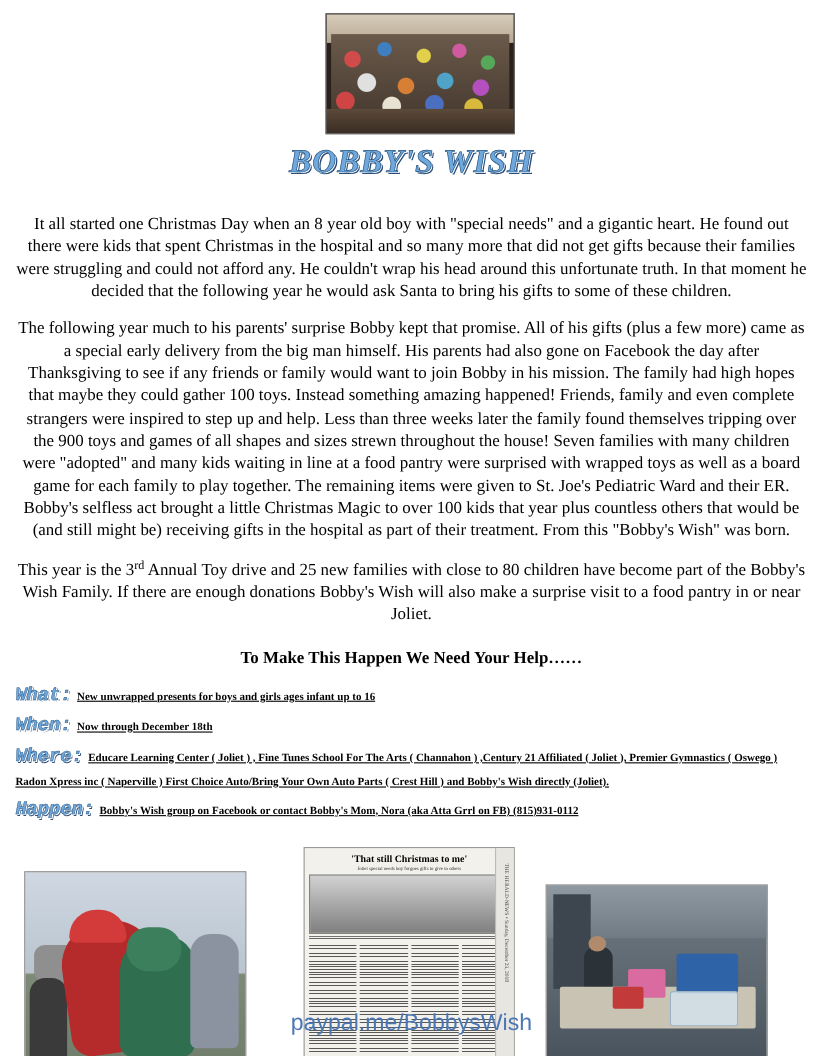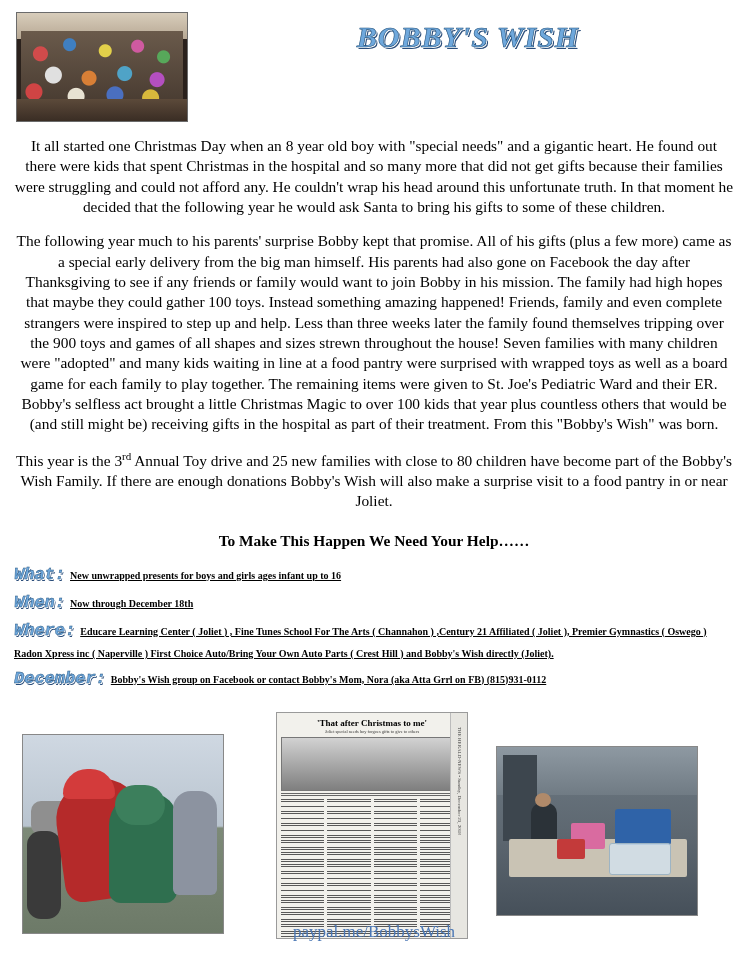--- a/index.html
+++ b/index.html
@@ -12,22 +12,22 @@
     background: #ffffff;
     font-family: "Liberation Serif", serif;
     color: #000000;
     overflow: hidden;
     position: relative;
   }
 
   
   .header {
     display: flex;
-    flex-direction: row;
-    align-items: flex-start;
+    flex-direction: column;
+    align-items: center;
     padding: 12px 0 0 0;
   }
   .header-photo {
     width: 170px;
     height: 108px;
     margin-left: 16px;
     flex: 0 0 auto;
     border: 1px solid #6b6b6b;
     position: relative;
     overflow: hidden;
@@ -341,22 +341,22 @@
 
   
   .footer {
     position: absolute;
     left: 0; right: 0;
     bottom: 18px;
     text-align: center;
   }
   .footer a {
     color: #4a77b5;
-    font-family: Liberation Serif, serif;
-    font-size: 17px;
+    font-family: Liberation Sans, sans-serif;
+    font-size: 21px;
     text-decoration: none;
   }
 </style>
 </head>
 <body>
 
 <div class="header">
   <div class="header-photo">
     <div class="wall"></div>
     <div class="toy-pile"></div>
@@ -383,39 +383,39 @@
 
   <div class="detail-row">
     <span class="detail-label">When:</span><span class="detail-text">Now through December 18th</span>
   </div>
 
   <div class="detail-row where">
     <span class="detail-label">Where:</span><span class="detail-text">Educare Learning Center ( Joliet ) , Fine Tunes School For The Arts ( Channahon )  ,Century 21 Affiliated ( Joliet ), Premier Gymnastics ( Oswego ) Radon Xpress inc ( Naperville ) First Choice Auto/Bring Your Own Auto Parts ( Crest Hill ) and Bobby's Wish directly (Joliet).</span>
   </div>
 
   <div class="detail-row">
-    <span class="detail-label">December:</span><span class="detail-text">Bobby's Wish group on Facebook or contact Bobby's Mom, Nora (aka Atta Grrl on FB) (815)931-0112</span>
+    <span class="detail-label">Happen:</span><span class="detail-text">Bobby's Wish group on Facebook or contact Bobby's Mom, Nora (aka Atta Grrl on FB) (815)931-0112</span>
   </div>
 
 </div>
 
 <div class="photo-strip">
 
   <div class="photo photo-left">
     <div class="car"></div>
     <div class="blob-person-left"></div>
     <div class="blob-santa"></div>
     <div class="blob-santa-hat"></div>
     <div class="blob-kid"></div>
     <div class="blob-kid-hood"></div>
     <div class="blob-person-right"></div>
   </div>
 
   <div class="photo photo-mid">
-    <div class="clip-title">'That after Christmas to me'</div>
+    <div class="clip-title">'That still Christmas to me'</div>
     <div class="clip-sub">Joliet special needs boy forgoes gifts to give to others</div>
     <div class="clip-photo-wide"></div>
     <div class="clip-caption"></div>
     <div class="clip-body">
       <div class="clip-col first"></div>
       <div class="clip-col"></div>
       <div class="clip-col"></div>
       <div class="clip-col"></div>
     </div>
     <div class="clip-sidebar">

